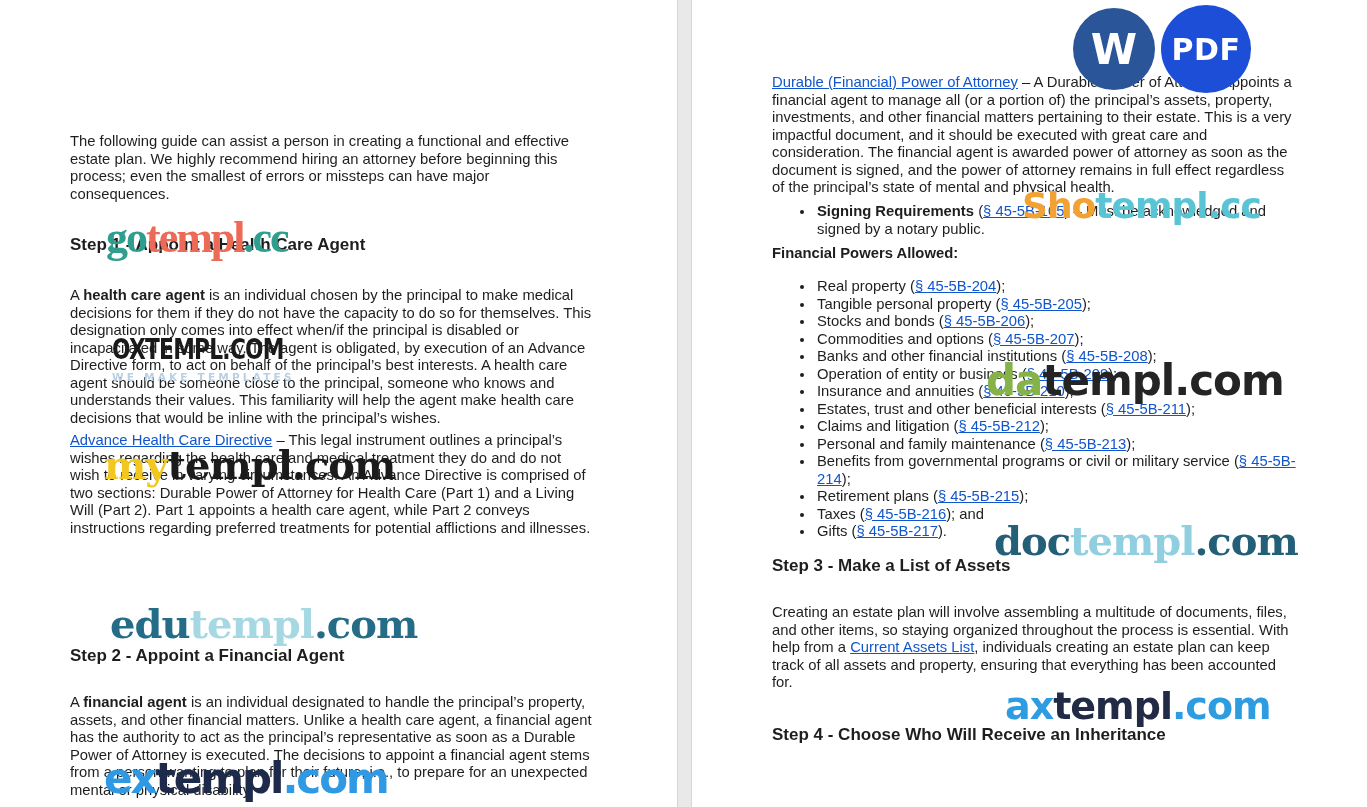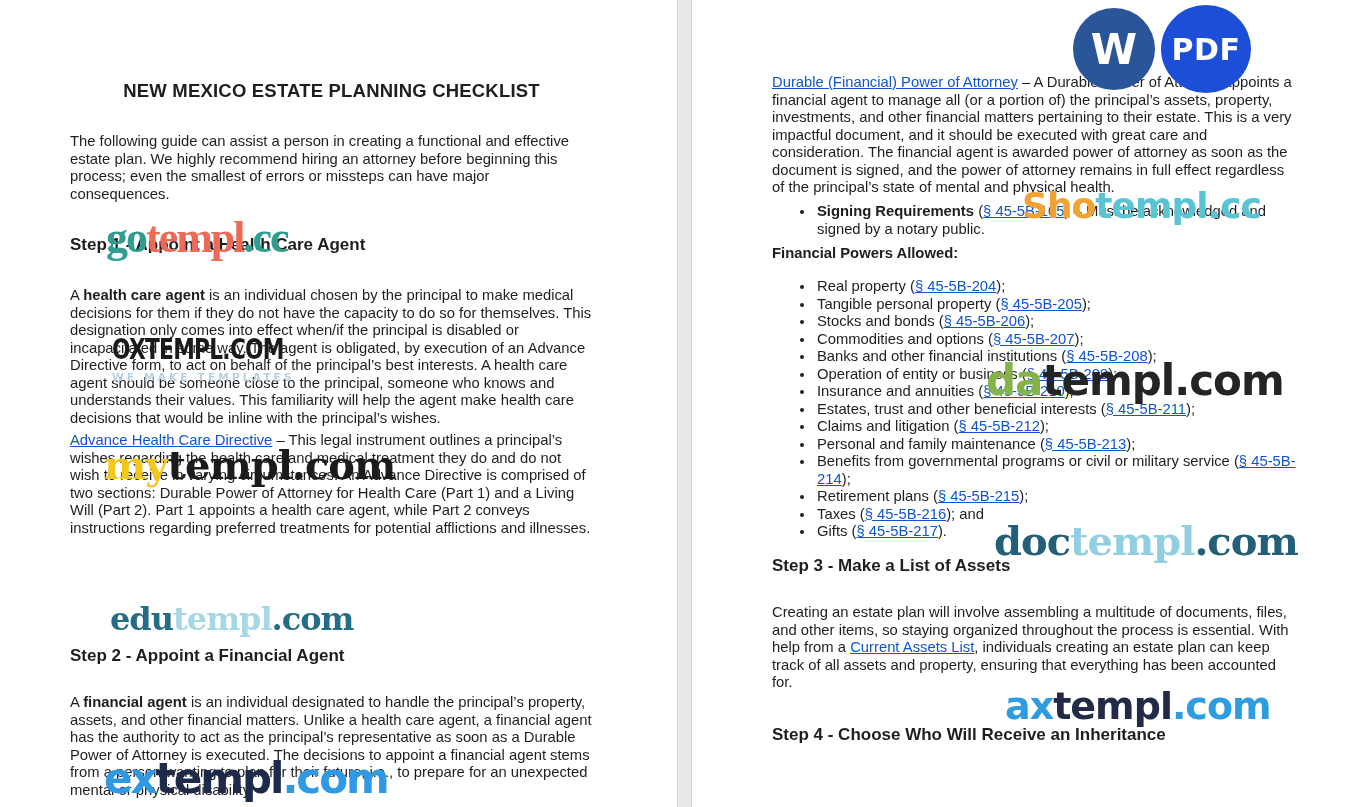--- a/index.html
+++ b/index.html
@@ -25,21 +25,21 @@
   b { font-weight:bold; }
   a.lnk { color:var(--link,#1155cc); text-decoration:underline; cursor:pointer; }
   ul.blist { list-style:disc outside; padding-left:43px; }
   ul.blist li { padding-left:2px; }
   
   .wm { position:absolute; white-space:nowrap; z-index:5; font-weight:bold; }
   .wm-gotempl  { left:106px;  top:212px; font-size:44px; letter-spacing:-2px; font-family:Liberation Serif, serif; font-weight:800; }
   .wm-oxtempl  { left:112px;  top:332px; font-size:29px; font-family:"DejaVu Sans",sans-serif; font-weight:900; transform:scaleX(.75); transform-origin:left top; letter-spacing:-1px; }
   .wm-ox-caption { left:112px; top:371px; font-size:10.5px; letter-spacing:3.2px; font-family:"DejaVu Sans",sans-serif; font-weight:bold; }
   .wm-mytempl  { left:104px;  top:441px; font-size:40px; letter-spacing:-1px; font-family:"DejaVu Serif",serif; }
-  .wm-edutempl { left:110px;  top:600px; font-size:32px; letter-spacing:-1px; font-family:"DejaVu Serif",serif; }
+  .wm-edutempl { left:110px;  top:600px; font-size:40px; letter-spacing:-1px; font-family:"DejaVu Serif",serif; }
   .wm-extempl  { left:104px;  top:754px; font-size:42px; letter-spacing:-2px; font-family:"DejaVu Sans",sans-serif; font-weight:800; }
   .wm-shotempl { left:1022px; top:185px; font-size:36px; letter-spacing:-1px; font-family:"DejaVu Sans",sans-serif; font-weight:800; }
   .wm-datempl  { left:986px;  top:356px; font-size:42px; letter-spacing:-1px; font-family:"DejaVu Sans",sans-serif; font-weight:600; }
   .wm-doctempl { left:994px;  top:517px; font-size:40px; letter-spacing:-1px; font-family:"DejaVu Serif",serif; }
   .wm-axtempl  { left:1005px; top:684px; font-size:38px; letter-spacing:-1px; font-family:"DejaVu Sans",sans-serif; font-weight:800; }
   
   .badge {
     position:absolute; z-index:10; border-radius:50%;
     display:flex; align-items:center; justify-content:center;
     color:#fff; font-family:"DejaVu Sans",sans-serif; font-weight:bold;
@@ -62,21 +62,20 @@
   .pos-step3    { top:556px; }
   .pos-assets   { top:604px; }
   .pos-step4    { top:725px; }
 </style>
 </head>
 <body>
 
 <div class="screen">
 
   <section class="page page-left">
-    <h1 class="blk pos-title">NEW MEXICO ESTATE PLANNING CHECKLIST</h1>
 
     <p class="blk pos-intro">The following guide can assist a person in creating a functional and effective estate plan. We highly recommend hiring an attorney before beginning this process; even the smallest of errors or missteps can have major consequences.</p>
 
     <h2 class="blk pos-step1">Step 1 - Appoint a Health Care Agent</h2>
 
     <p class="blk pos-hca"><span>A </span><b>health care agent</b><span> is an individual chosen by the principal to make medical decisions for them if they do not have the capacity to do so for themselves. This designation only comes into effect when/if the principal is disabled or incapacitated in some way. The agent is obligated, by execution of an Advance Directive form, to act on behalf of the principal’s best interests. A health care agent should be someone close to the principal, someone who knows and understands their values. This familiarity will help the agent make health care decisions that would be inline with the principal’s wishes.</span></p>
 
     <p class="blk pos-ahcd"><a class="lnk">Advance Health Care Directive</a><span> – This legal instrument outlines a principal’s wishes regarding the health care and medical treatment they do and do not wish to receive in varying circumstances. An Advance Directive is comprised of two sections: Durable Power of Attorney for Health Care (Part 1) and a Living Will (Part 2). Part 1 appoints a health care agent, while Part 2 conveys instructions regarding preferred treatments for potential afflictions and illnesses.</span></p>
 
 

